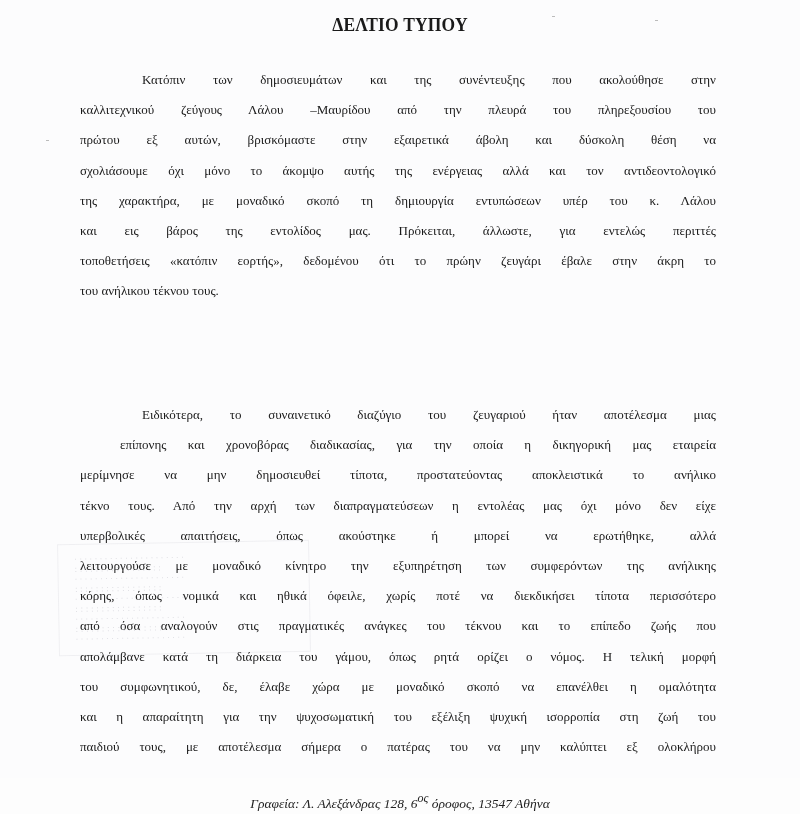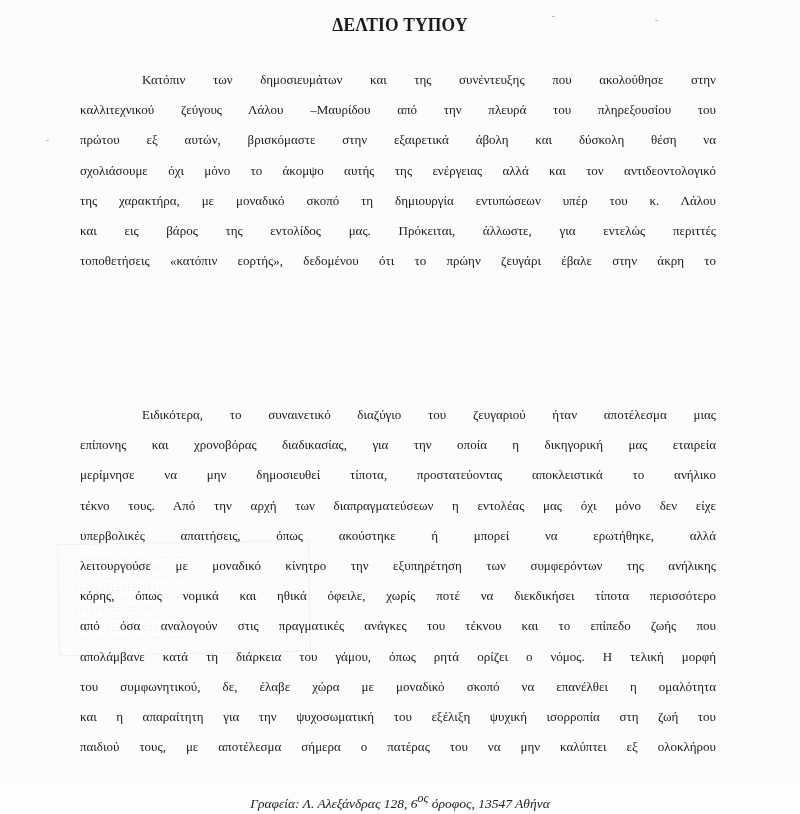--- a/index.html
+++ b/index.html
@@ -100,38 +100,39 @@
   <div class="title">ΔΕΛΤΙΟ ΤΥΠΟΥ</div>
 
   <div class="para" id="para-1">
     <span class="line indent" style="display: block; word-spacing: 7.5625px;">Κατόπιν των δημοσιευμάτων και της συνέντευξης που ακολούθησε στην</span>
     <span class="line" style="display: block; word-spacing: 6.75174px;">καλλιτεχνικού ζεύγους Λάλου –Μαυρίδου από την πλευρά του πληρεξουσίου του</span>
     <span class="line" style="display: block; word-spacing: 9.38438px;">πρώτου εξ αυτών, βρισκόμαστε στην εξαιρετικά άβολη και δύσκολη θέση να</span>
     <span class="line" style="display: block; word-spacing: 2.71307px;">σχολιάσουμε όχι μόνο το άκομψο αυτής της ενέργειας αλλά και τον αντιδεοντολογικό</span>
     <span class="line" style="display: block; word-spacing: 4.78693px;">της χαρακτήρα, με μοναδικό σκοπό τη δημιουργία εντυπώσεων υπέρ του κ. Λάλου</span>
     <span class="line" style="display: block; word-spacing: 10.5984px;">και εις βάρος της εντολίδος μας. Πρόκειται, άλλωστε, για εντελώς περιττές</span>
     <span class="line" style="display: block; word-spacing: 2.62926px;">τοποθετήσεις «κατόπιν εορτής», δεδομένου ότι το πρώην ζευγάρι έβαλε στην άκρη το</span>
+    <span class="line last">του ανήλικου τέκνου τους.</span>
   </div>
 
   <div class="stamp">
     <span>&nbsp;</span>
     <span>· · · · · · · · · · · · · · · · · · · · · ·</span>
     <span>: : : : : : : : : : : : : : : : :</span>
     <span>· · · · · · · · · · · · · · · · · · · · · ·</span>
     <span>: : : : : : : : : : : : : : : : :</span>
     <span>· · · · · · · · · · · · · · · · · · · · · ·</span>
     <span>: : : : : : : : : : : : : : : : :</span>
     <span>· · · · · · · · · · · · · · · · · · · · · ·</span>
     <span>: : : : : : : : : : : : : : : : :</span>
     <span>· · · · · · · · · · · · · · · · · · · · · ·</span>
   </div>
 
   <div class="para" id="para-2">
     <span class="line indent" style="display: block; word-spacing: 6.38281px;">Ειδικότερα, το συναινετικό διαζύγιο του ζευγαριού ήταν αποτέλεσμα μιας</span>
-    <span class="line" style="display: block; word-spacing: 7.47344px;">επίπονης και χρονοβόρας διαδικασίας, για την οποία η δικηγορική μας εταιρεία</span>
+    <span class="line" style="display: block; word-spacing: 7.47344px; margin-left: 40px;">επίπονης και χρονοβόρας διαδικασίας, για την οποία η δικηγορική μας εταιρεία</span>
     <span class="line" style="display: block; word-spacing: 7.86133px;">μερίμνησε να μην δημοσιευθεί τίποτα, προστατεύοντας αποκλειστικά το ανήλικο</span>
     <span class="line" style="display: block; word-spacing: 3.61659px;">τέκνο τους. Από την αρχή των διαπραγματεύσεων η εντολέας μας όχι μόνο δεν είχε</span>
     <span class="line" style="display: block; word-spacing: 15.7637px;">υπερβολικές απαιτήσεις, όπως ακούστηκε ή μπορεί να ερωτήθηκε, αλλά</span>
     <span class="line" style="display: block; word-spacing: 3.70486px;">λειτουργούσε με μοναδικό κίνητρο την εξυπηρέτηση των συμφερόντων της ανήλικης</span>
     <span class="line" style="display: block; word-spacing: 3.25852px;">κόρης, όπως νομικά και ηθικά όφειλε, χωρίς ποτέ να διεκδικήσει τίποτα περισσότερο</span>
     <span class="line" style="display: block; word-spacing: 4.23698px;">από όσα αναλογούν στις πραγματικές ανάγκες του τέκνου και το επίπεδο ζωής που</span>
     <span class="line" style="display: block; word-spacing: 2.66106px;">απολάμβανε κατά τη διάρκεια του γάμου, όπως ρητά ορίζει ο νόμος. Η τελική μορφή</span>
     <span class="line" style="display: block; word-spacing: 4.59896px;">του συμφωνητικού, δε, έλαβε χώρα  με μοναδικό σκοπό να επανέλθει η ομαλότητα</span>
     <span class="line" style="display: block; word-spacing: 3.30729px;">και η απαραίτητη για την ψυχοσωματική του εξέλιξη ψυχική ισορροπία στη ζωή του</span>
     <span class="line" style="display: block; word-spacing: 3.875px;">παιδιού τους, με αποτέλεσμα σήμερα ο πατέρας του να μην καλύπτει εξ ολοκλήρου</span>

